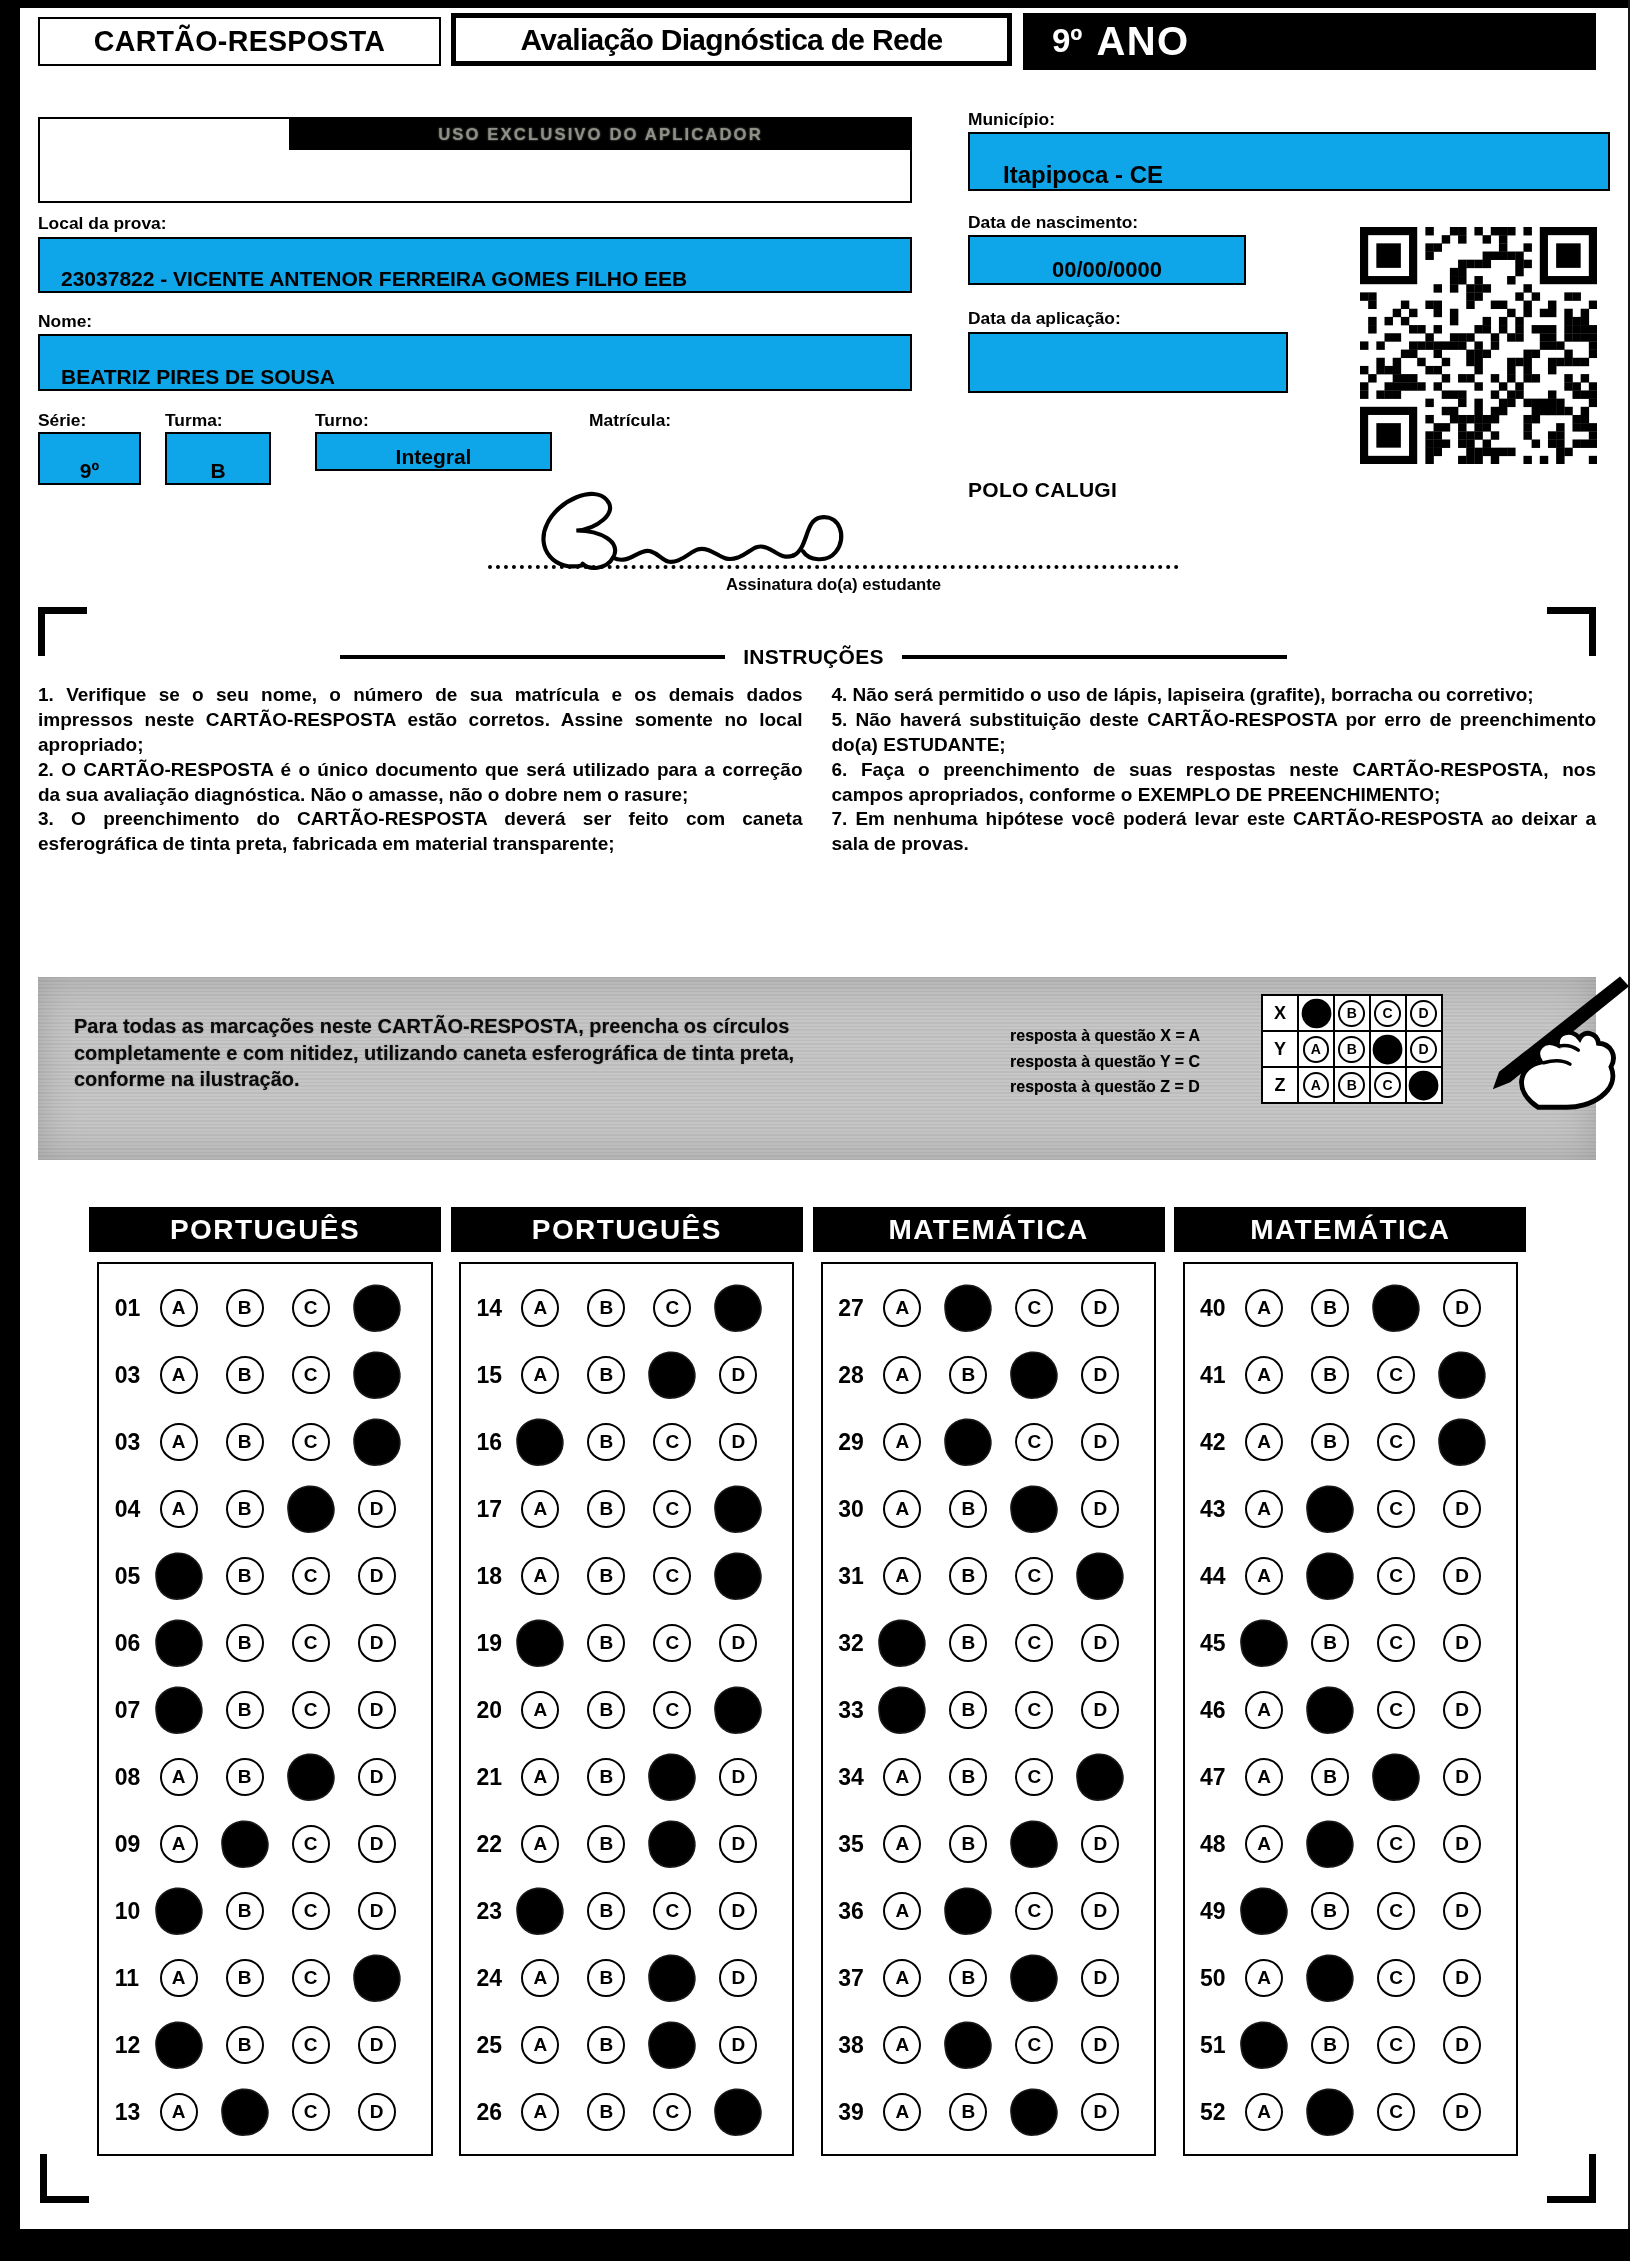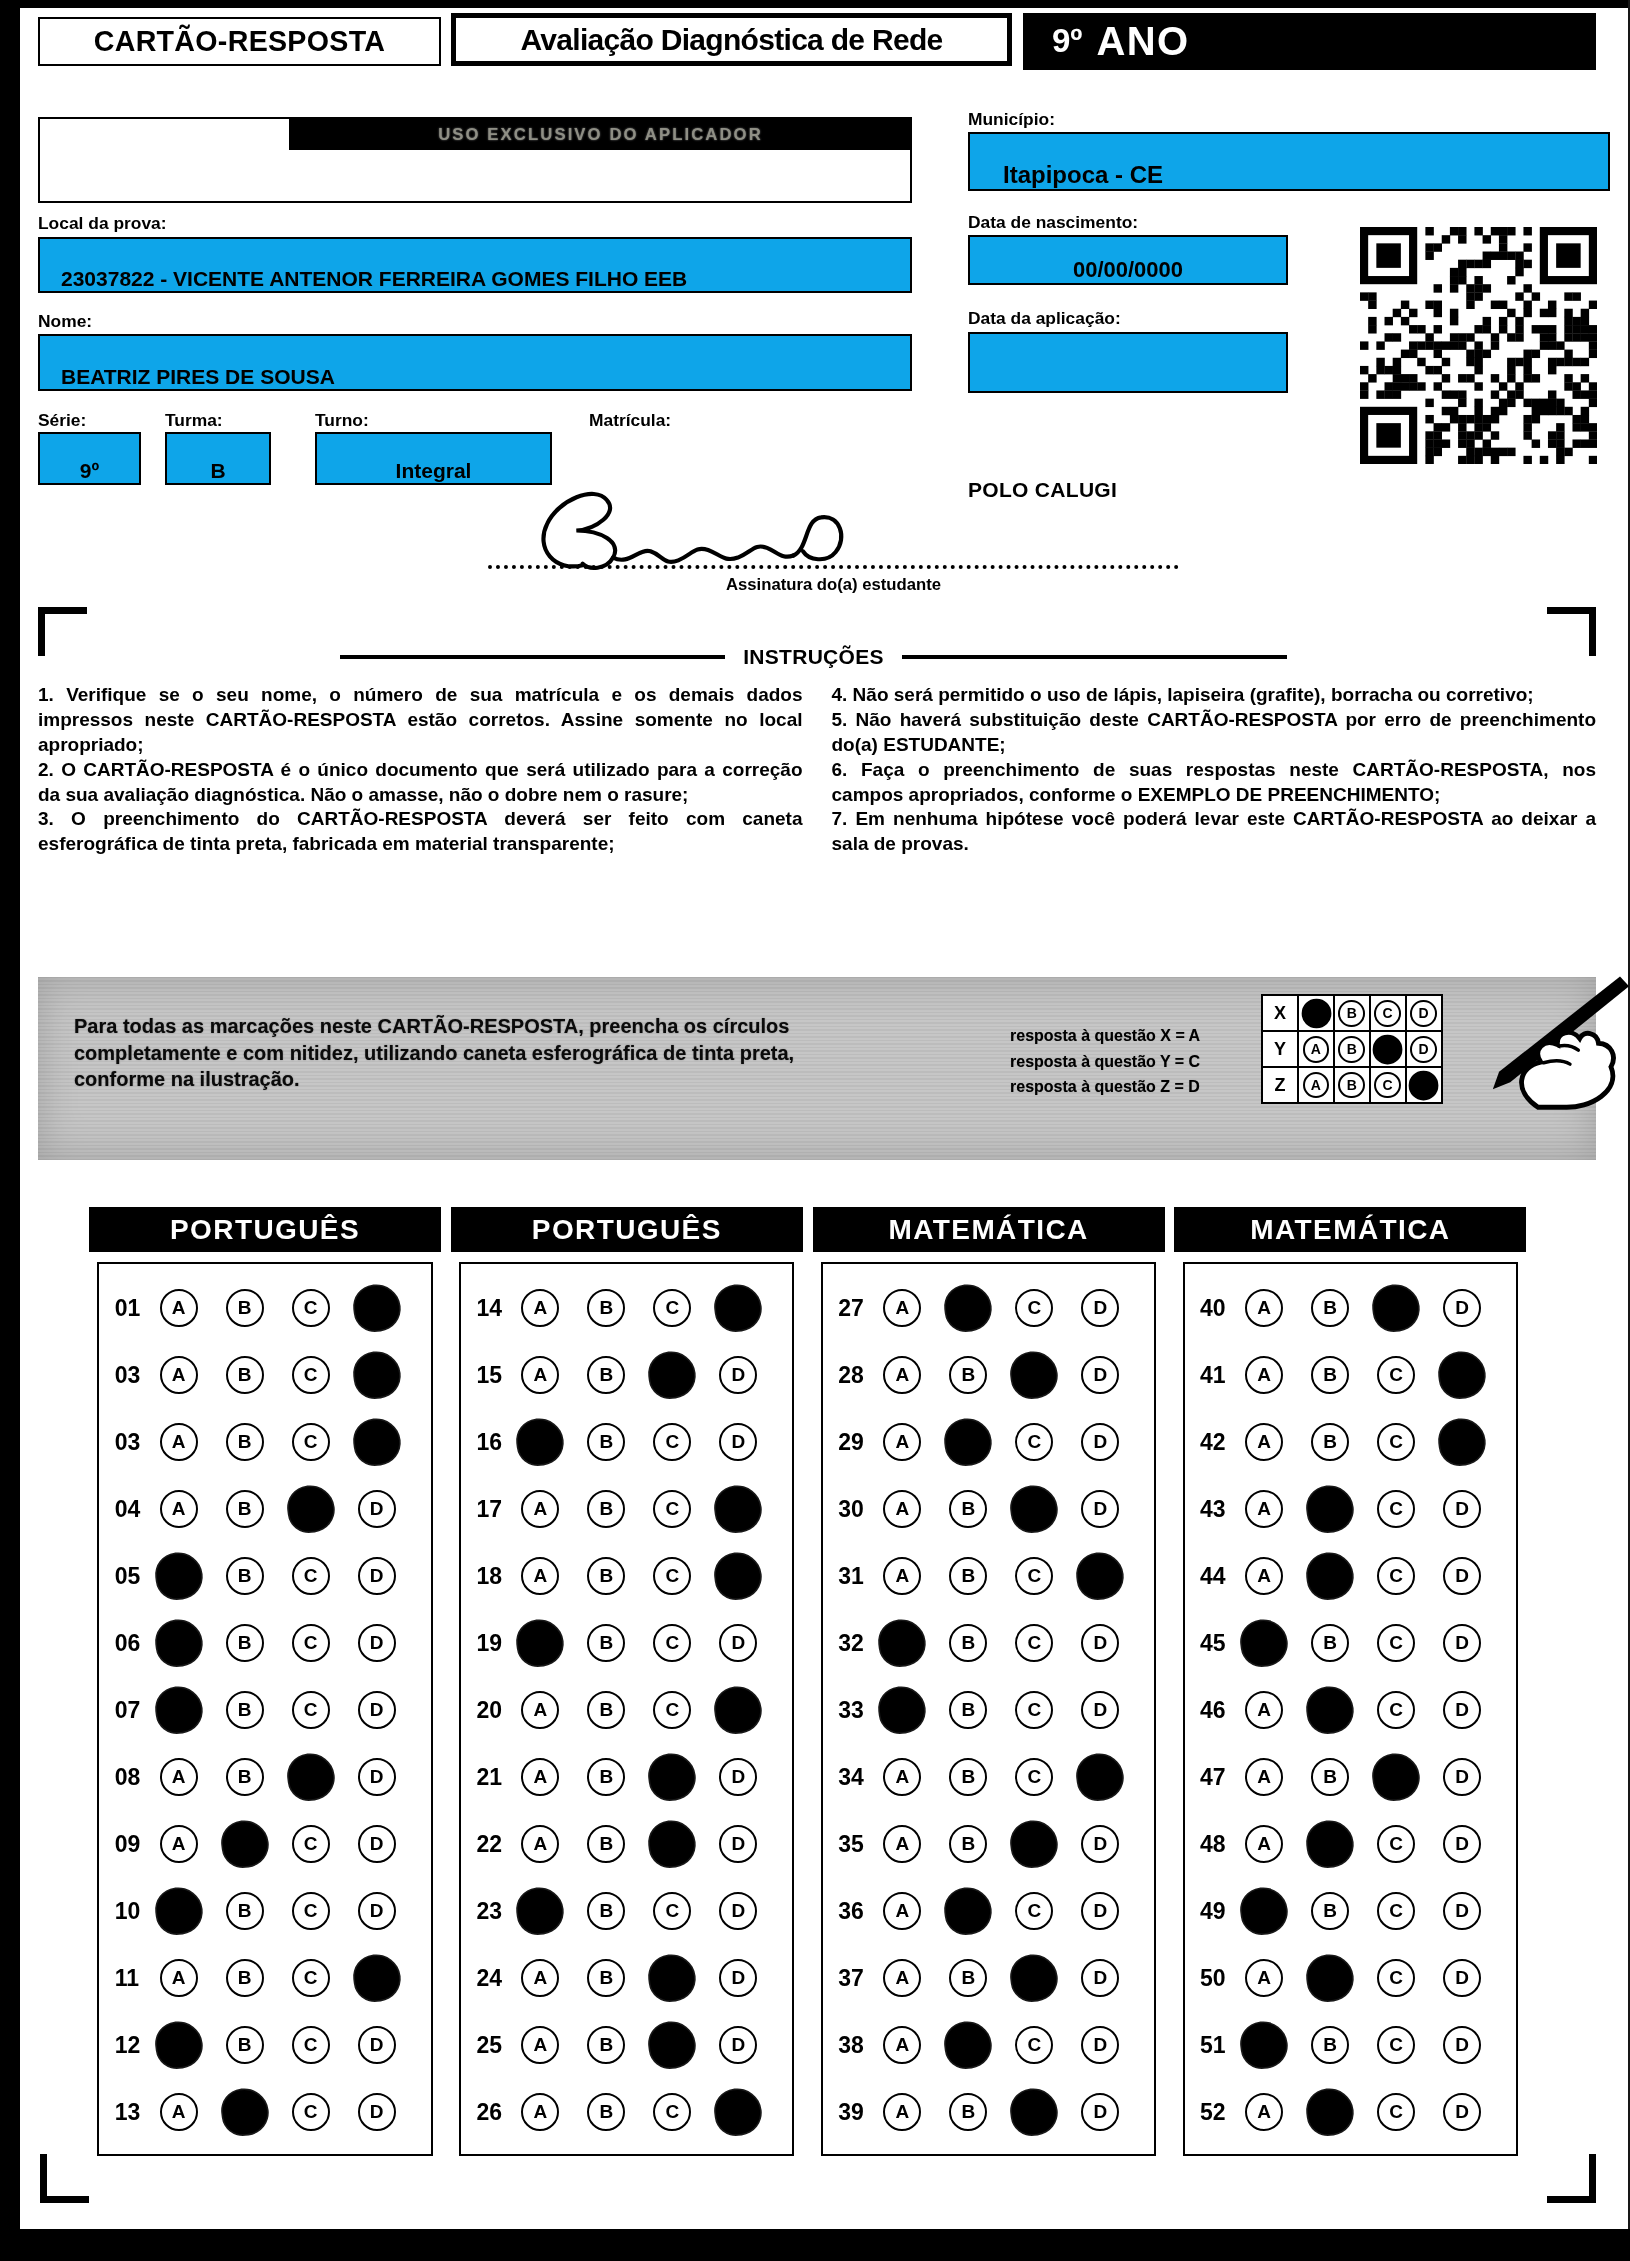--- a/index.html
+++ b/index.html
@@ -31,28 +31,28 @@
   .apl-opt{display:flex;align-items:center;gap:11px;font-size:17.4px;font-weight:600;}
   .apl-circle{width:25px;height:25px;border:2.1px solid #000;border-radius:50%;flex:none;}
 
   .lbl-local{left:38px;top:213px;}
   .box-local{left:38px;top:237px;width:874px;height:56px;padding-left:21px;}
   .lbl-nome{left:38px;top:311px;}
   .box-nome{left:38px;top:334px;width:874px;height:57px;padding-left:21px;}
   .lbl-serie{left:38px;top:410px;} .lbl-turma{left:165px;top:410px;} .lbl-turno{left:315px;top:410px;} .lbl-matricula{left:589px;top:410px;}
   .box-serie{left:38px;top:432px;width:103px;height:53px;justify-content:center;}
   .box-turma{left:165px;top:432px;width:106px;height:53px;justify-content:center;}
-  .box-turno{left:315px;top:432px;width:237px;height:53px;justify-content:center;}
+  .box-turno{left:315px;top:432px;width:237px;height:39px;justify-content:center;}
   .box-matricula{left:589px;top:432px;width:324px;height:53px;justify-content:center;}
 
   .lbl-municipio{left:968px;top:109px;}
   .box-municipio{left:968px;top:132px;width:642px;height:59px;padding-left:33px;}
   .box-municipio .fval{font-size:24px;}
   .lbl-nasc{left:968px;top:212px;}
-  .box-nasc{left:968px;top:235px;width:320px;height:50px;justify-content:center;}
+  .box-nasc{left:968px;top:235px;width:278px;height:50px;justify-content:center;}
   .box-nasc .fval{font-size:22px;}
   .lbl-aplic{left:968px;top:308px;}
   .box-aplic{left:968px;top:332px;width:320px;height:61px;justify-content:center;}
   .qr{left:1360px;top:227px;width:237px;height:237px;background:#fff;}
   .polo{left:968px;top:478px;font-size:21px;font-weight:bold;letter-spacing:0.3px;}
 
   .sig-svg{left:516px;top:482px;width:362px;height:104px;}
   .sig-line{left:488px;top:548px;width:691px;height:21px;border-bottom:4.2px dotted #000;}
   .sig-label{left:488px;top:575px;width:691px;text-align:center;font-size:16.7px;font-weight:bold;}
 

